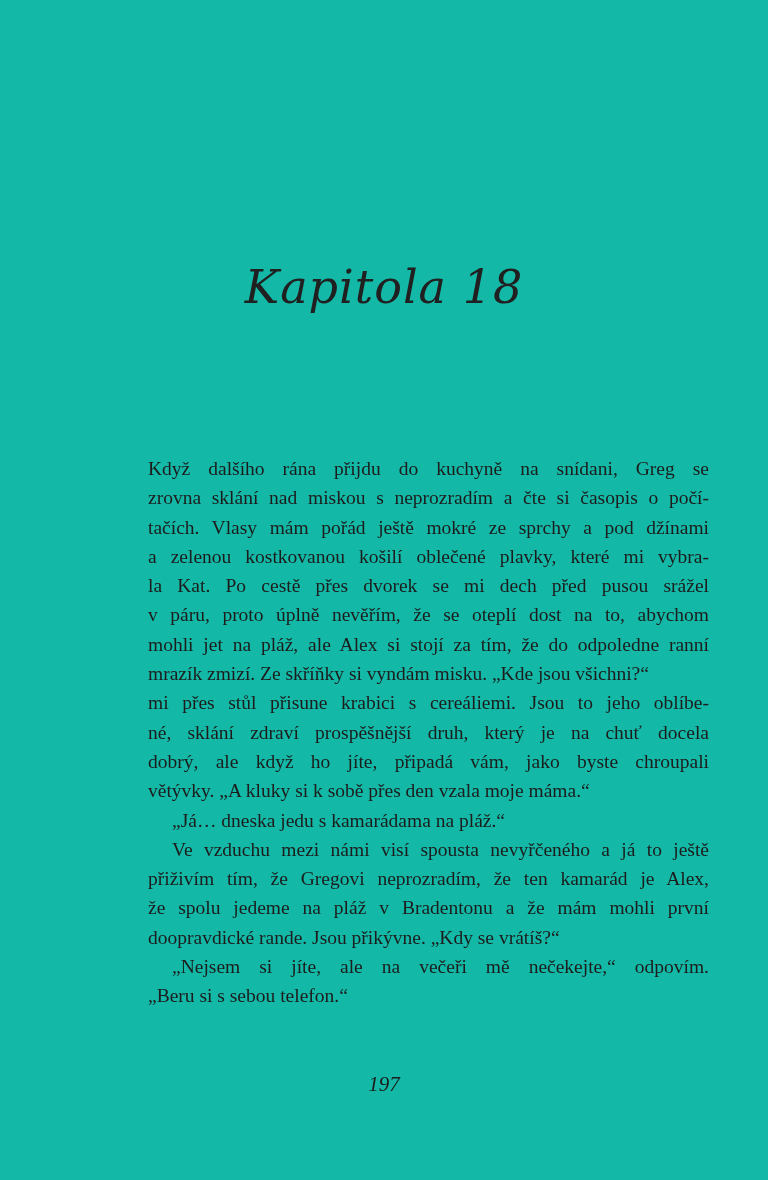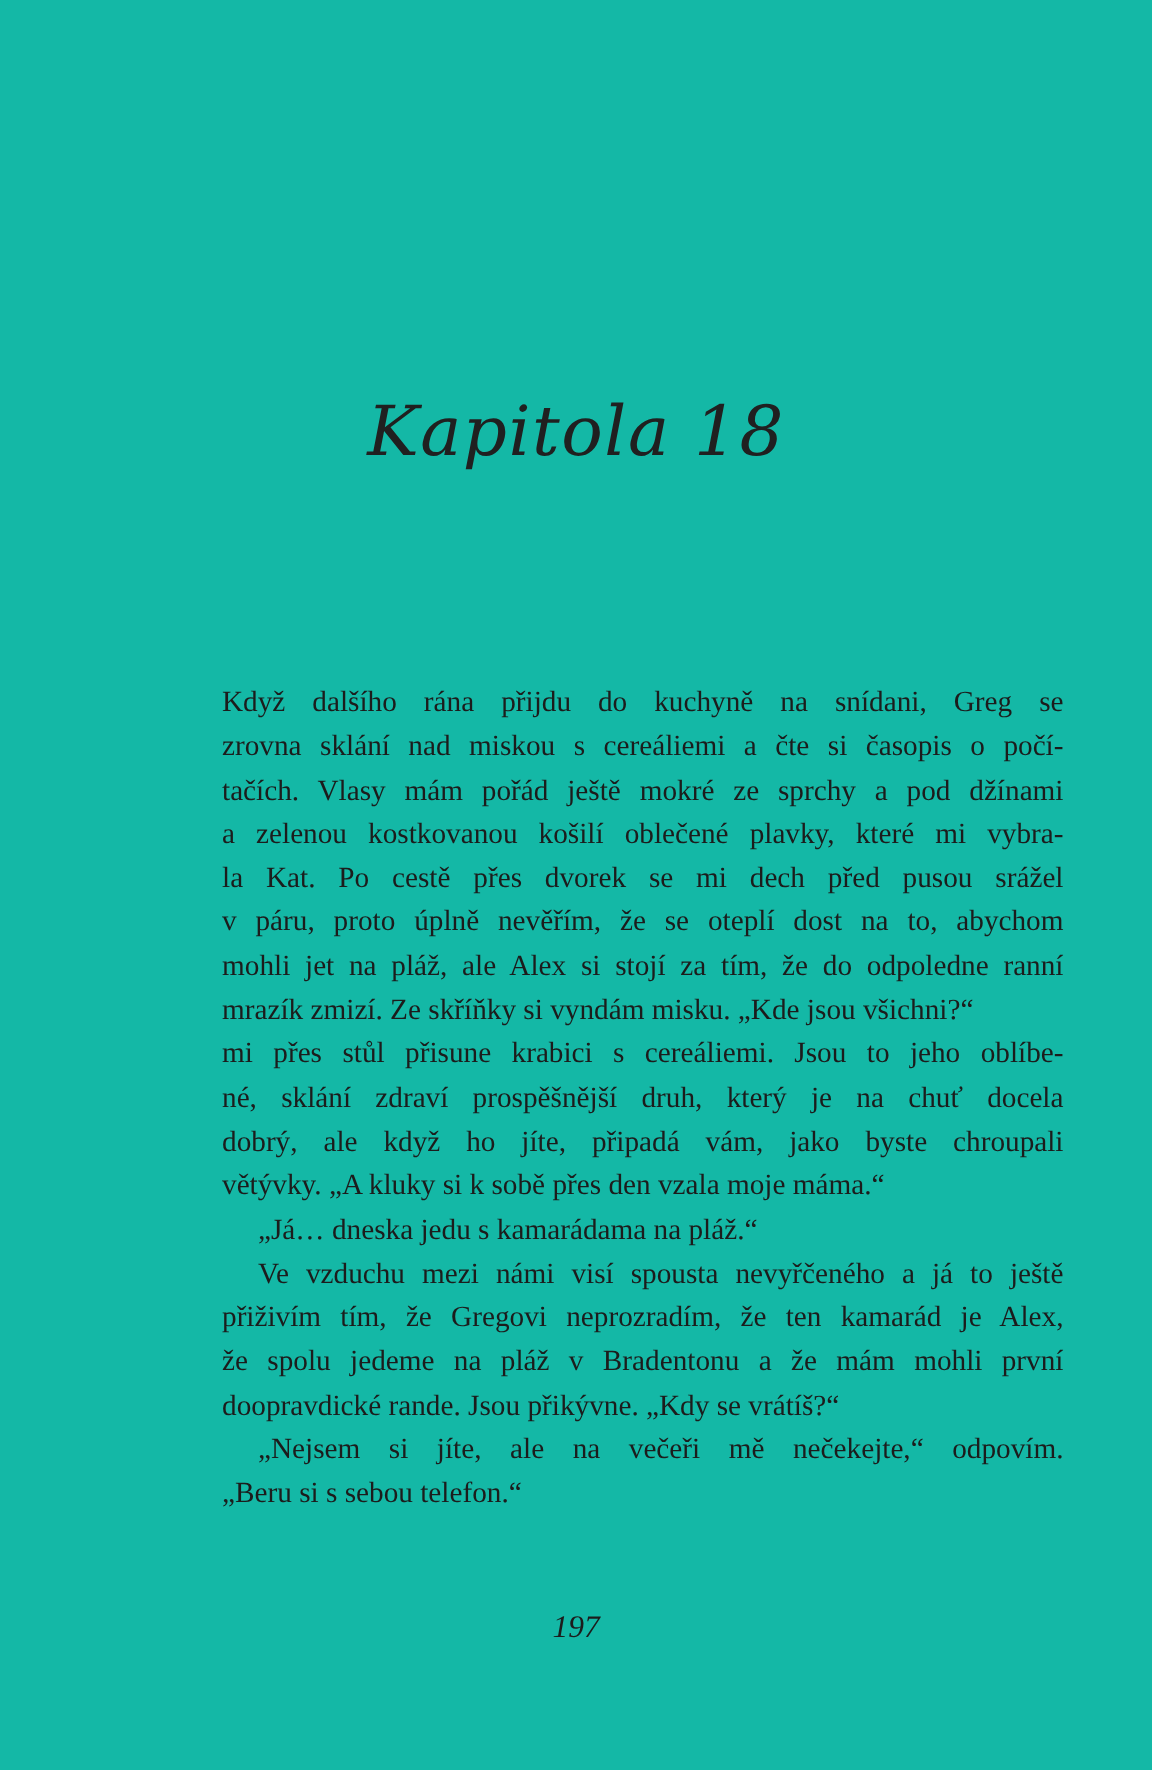--- a/index.html
+++ b/index.html
@@ -66,21 +66,21 @@
 </style>
 </head>
 <body>
 
 <div class="page">
   <div class="chapter-heading">Kapitola 18</div>
 
   <div class="body-text">
       <div class="paragraph">
         <div class="line">Když dalšího rána přijdu do kuchyně na snídani, Greg se</div>
-        <div class="line">zrovna sklání nad miskou s cereáliemi a čte si časopis o počí-</div>
+        <div class="line">zrovna sklání nad miskou s neprozradím a čte si časopis o počí-</div>
         <div class="line">tačích. Vlasy mám pořád ještě mokré ze sprchy a pod džínami</div>
         <div class="line">a zelenou kostkovanou košilí oblečené plavky, které mi vybra-</div>
         <div class="line">la Kat. Po cestě přes dvorek se mi dech před pusou srážel</div>
         <div class="line">v páru, proto úplně nevěřím, že se oteplí dost na to, abychom</div>
         <div class="line">mohli jet na pláž, ale Alex si stojí za tím, že do odpoledne ranní</div>
         <div class="line last">mrazík zmizí. Ze skříňky si vyndám misku. „Kde jsou všichni?“</div>
       </div>
       <div class="paragraph">
         <div class="line">mi přes stůl přisune krabici s cereáliemi. Jsou to jeho oblíbe-</div>
         <div class="line">né, sklání zdraví prospěšnější druh, který je na chuť docela</div>

